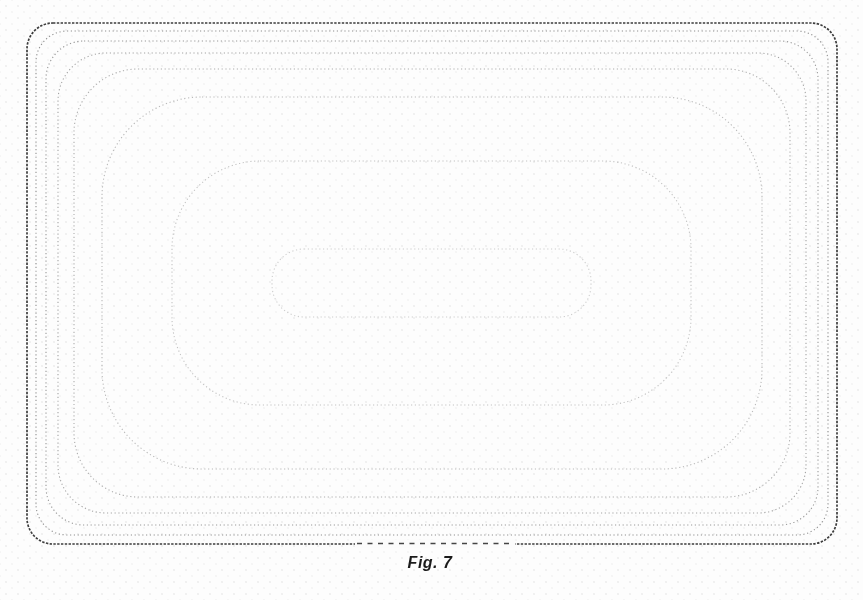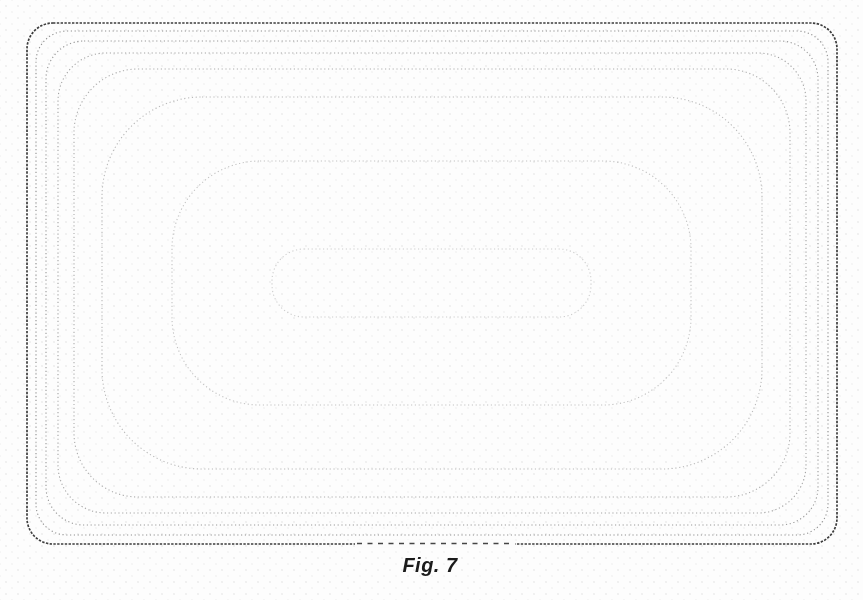--- a/index.html
+++ b/index.html
@@ -26,21 +26,21 @@
     top: 0;
   }
   .figure-caption {
     position: absolute;
     left: 430px;
     top: 554px;
     transform: translateX(-50%);
     font-family: "Liberation Sans", sans-serif;
     font-style: italic;
     font-weight: bold;
-    font-size: 20px;
+    font-size: 16px;
     letter-spacing: 0.5px;
     color: #1b1b1b;
     white-space: nowrap;
   }
 </style>
 </head>
 <body>
 
 <div class="page">
   <svg class="drawing-svg" width="863" height="600" viewBox="0 0 863 600">

